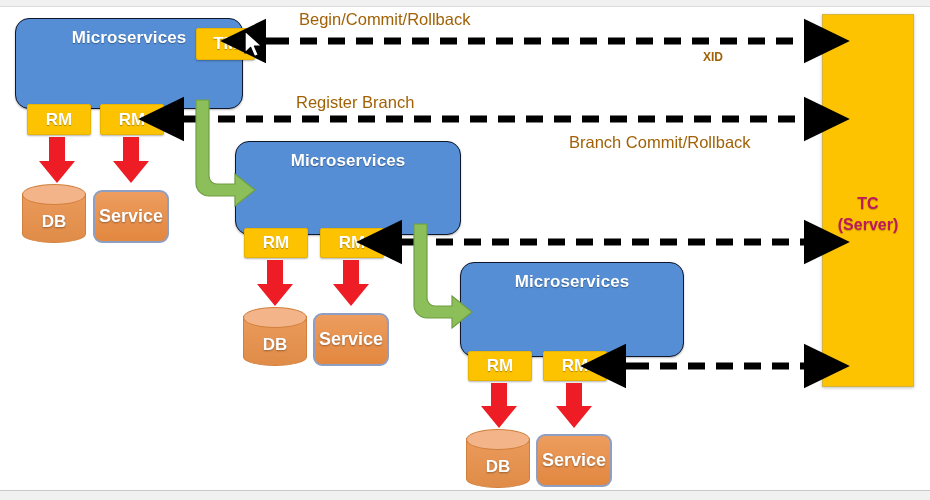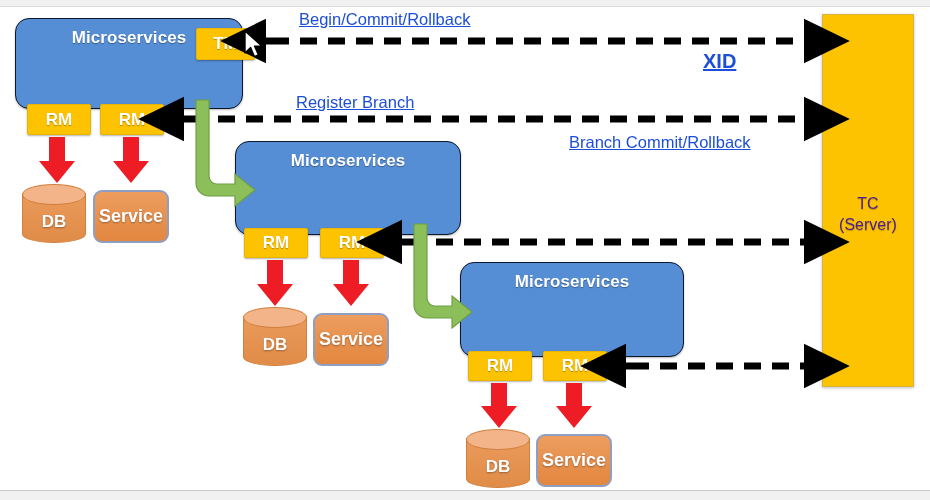--- a/index.html
+++ b/index.html
@@ -68,22 +68,22 @@
     position: absolute;
     background: #fdc300;
     border: 1px solid #d8b43c;
     box-shadow: 0 1px 3px rgba(0,0,0,0.25);
   }
   .tc-text {
     position: absolute;
     left: 0;
     right: 0;
     text-align: center;
-    color: #4c1d95;
-    font-weight: normal;
+    color: #be185d;
+    font-weight: bold;
     font-size: 16px;
     line-height: 21px;
     text-shadow: 0 1px 1px rgba(0,0,0,0.25);
   }
 
   
   .db {
     position: absolute;
   }
   .db-body {
@@ -132,26 +132,25 @@
   #vec {
     position: absolute;
     left: 0; top: 0;
     width: 930px; height: 500px;
     pointer-events: none;
   }
 
   
   .flow-label {
     position: absolute;
-    color: #1d4ed8;
+    color: #a16207;
     font-size: 16.5px;
     white-space: nowrap;
-    text-decoration: underline;
-  }
-  .flow-label.bold { font-weight: bold; font-size: 20px; }
+  }
+  .flow-label.bold { font-weight: bold; font-size: 12px; }
 
   
   .cursor { position: absolute; }
 </style>
 </head>
 <body>
 
 <div id="stage">
 
   <div class="edge-strip edge-top"></div>

